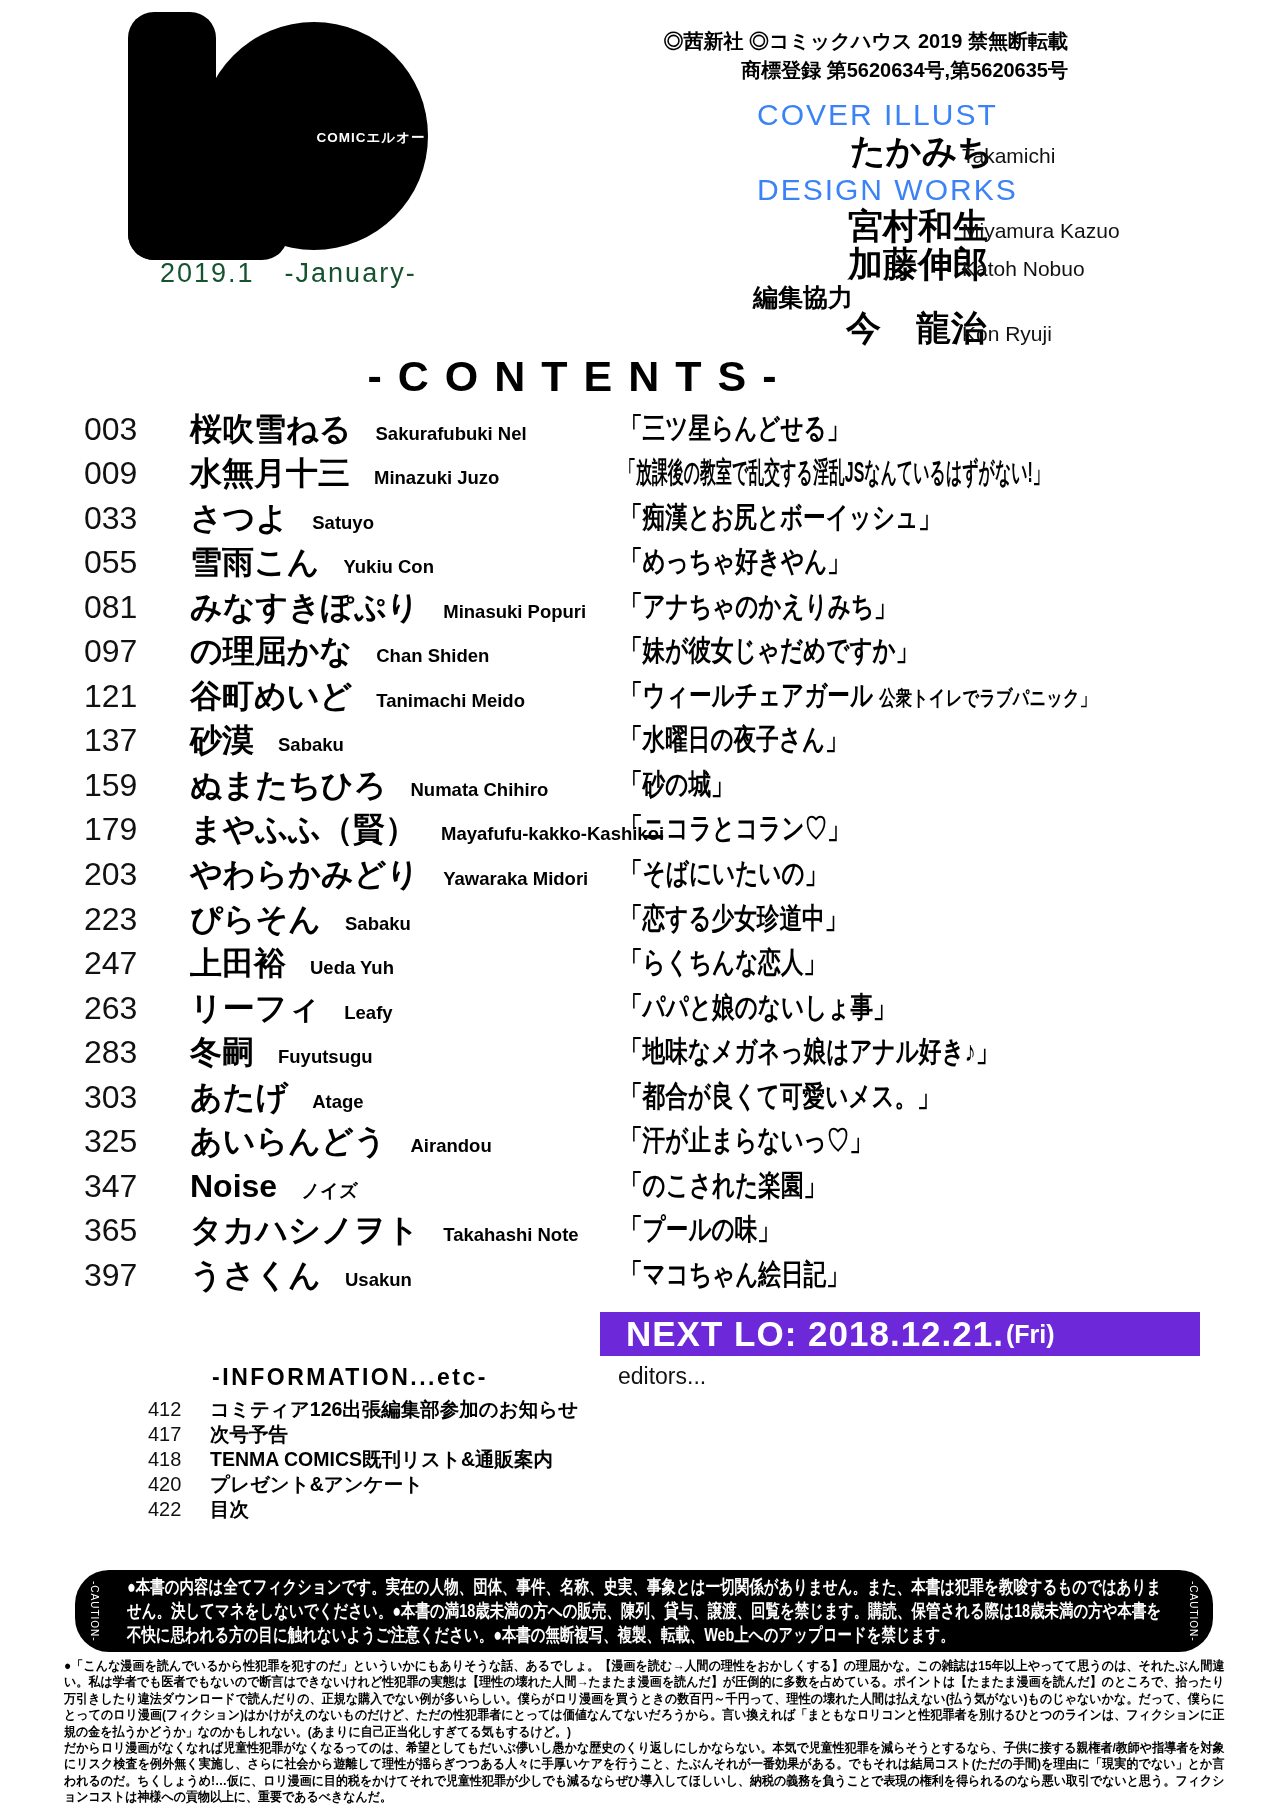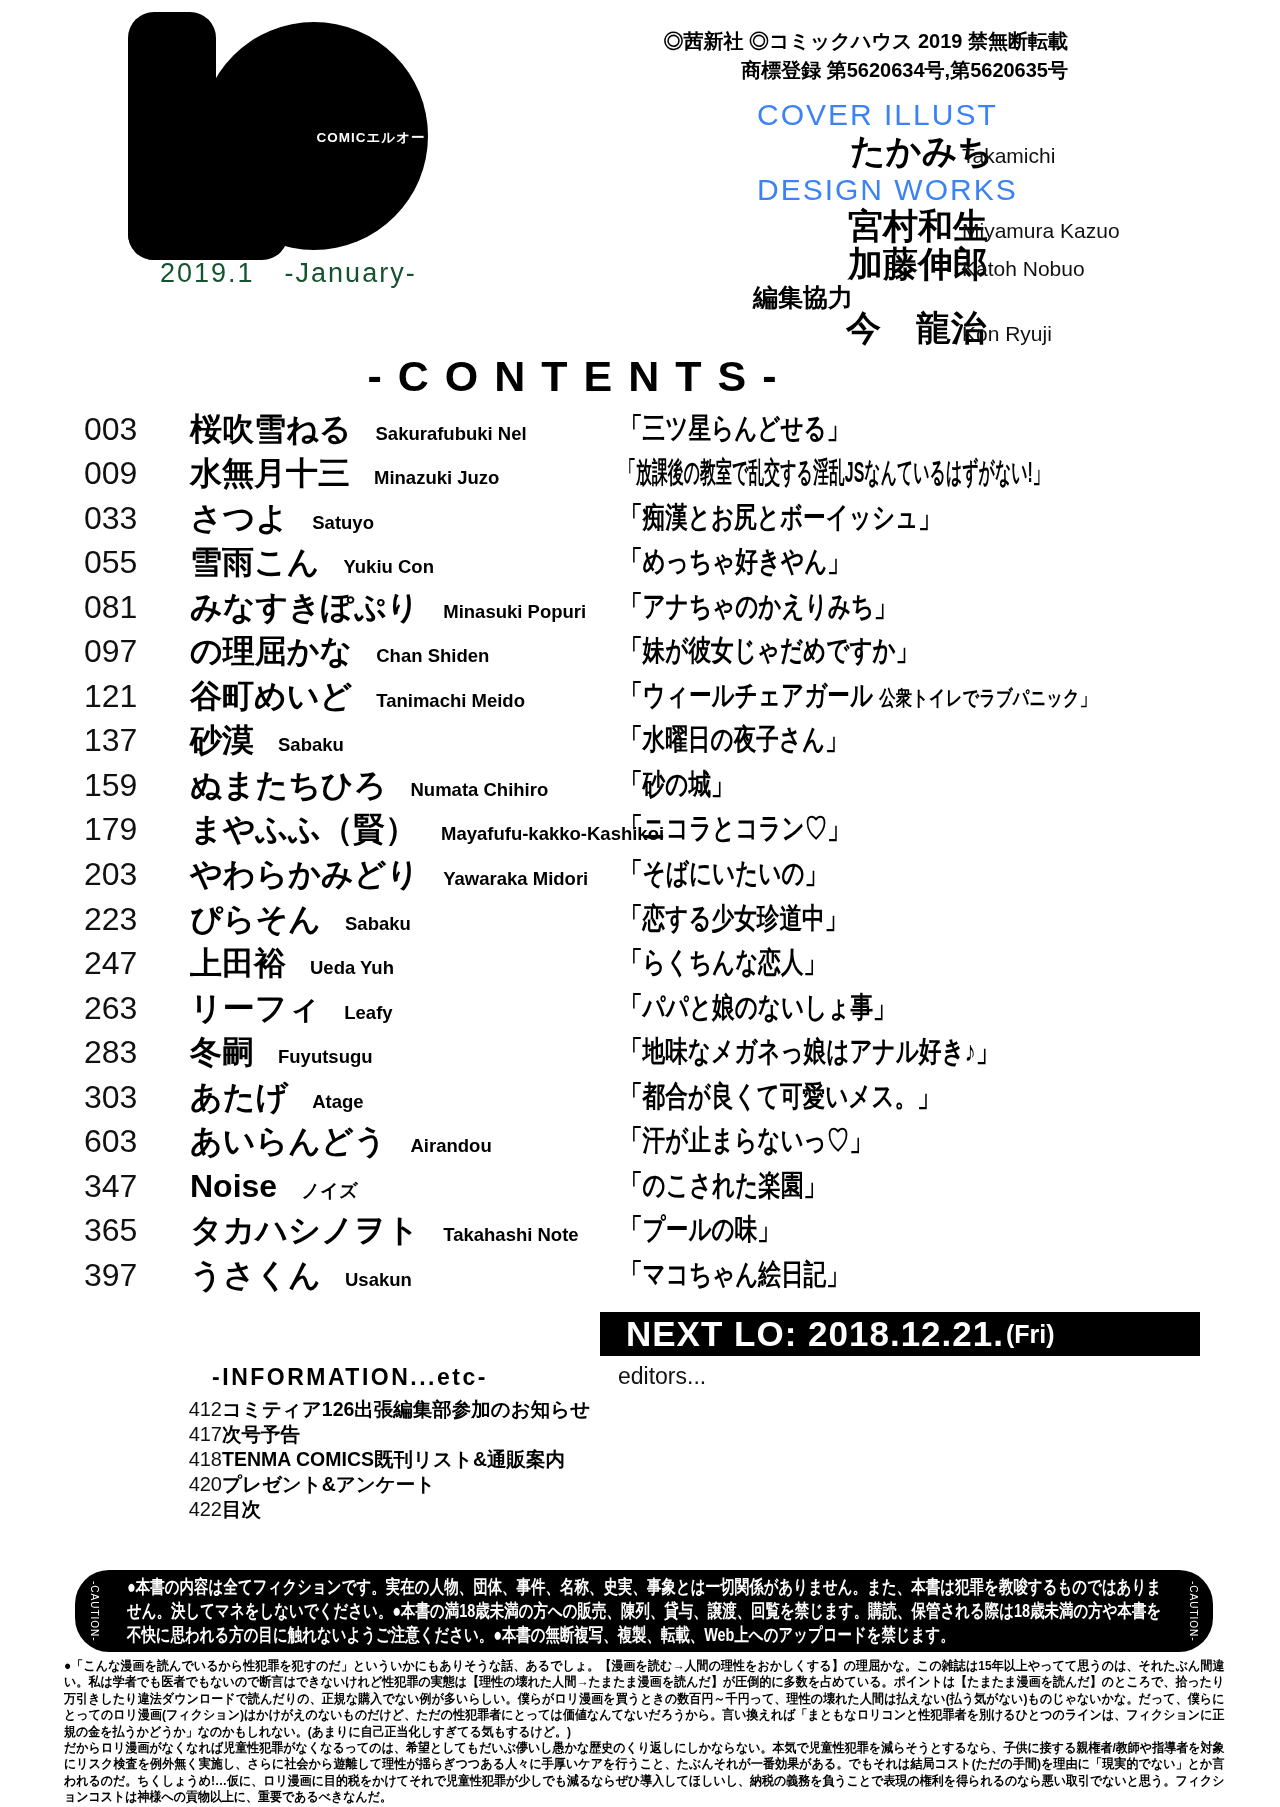--- a/index.html
+++ b/index.html
@@ -20,26 +20,26 @@
   #toc{position:absolute;left:0;top:404px;width:1280px;}
   .toc-row{position:relative;height:44.55px;}
   .toc-page{position:absolute;left:84px;bottom:4px;font-size:32px;font-weight:400;line-height:1;color:#111;}
   .toc-namewrap{position:absolute;left:190px;bottom:4px;display:flex;align-items:baseline;gap:24px;white-space:nowrap;line-height:1;}
   .toc-name{font-size:32px;font-weight:700;}
   .toc-romaji{font-size:18.5px;font-weight:700;}
   .toc-title{position:absolute;left:620px;bottom:6px;font-size:29px;font-weight:700;white-space:nowrap;line-height:1;transform:scaleX(0.78);transform-origin:left bottom;}
   .toc-title.squeeze{transform:scaleX(0.55);}
   .toc-title-small{font-size:21px;}
   
-  #next-bar{position:absolute;left:600px;top:1312px;width:600px;height:44px;background:#000000;display:flex;align-items:center;padding-left:26px;box-sizing:border-box;}
+  #next-bar{position:absolute;left:600px;top:1312px;width:600px;height:44px;background:#6d28d9;display:flex;align-items:center;padding-left:26px;box-sizing:border-box;}
   #next-bar .main{color:#fff;font-size:35px;font-weight:700;letter-spacing:1px;white-space:nowrap;}
   #next-bar .fri{color:#fff;font-size:25px;font-weight:700;margin-left:2px;white-space:nowrap;}
   
   .info-heading{position:absolute;left:90px;top:1364px;width:520px;text-align:center;font-size:23px;font-weight:700;letter-spacing:2.5px;white-space:nowrap;}
-  #info-list{position:absolute;left:12px;top:1396px;width:620px;text-align:right;}
+  #info-list{position:absolute;left:0;top:1396px;width:620px;}
   .info-row{display:flex;height:25px;align-items:baseline;}
   .info-num{margin-left:148px;width:62px;font-size:20px;font-weight:400;color:#111;}
   .info-label{font-size:19.5px;font-weight:700;white-space:nowrap;}
   
   .editors-heading{position:absolute;left:618px;top:1363px;font-size:23px;font-weight:400;color:#111;}
   #editors-list{position:absolute;left:618px;top:1390px;width:600px;}
   .editor-note{font-size:14.5px;font-weight:600;line-height:17.7px;white-space:nowrap;}
   
   #caution{position:absolute;left:75px;top:1570px;width:1138px;height:82px;background:#000;border-radius:34px;color:#fff;}
   .caution-side{position:absolute;top:0;bottom:0;display:flex;align-items:center;font-size:10px;letter-spacing:1px;color:#fff;}
@@ -210,21 +210,21 @@
       </div>
       <div class="toc-row">
         <span class="toc-page">303</span>
         <span class="toc-namewrap">
           <span class="toc-name">あたげ</span>
           <span class="toc-romaji">Atage</span>
         </span>
         <span class="toc-title"><span>「都合が良くて可愛いメス。」</span></span>
       </div>
       <div class="toc-row">
-        <span class="toc-page">603</span>
+        <span class="toc-page">325</span>
         <span class="toc-namewrap">
           <span class="toc-name">あいらんどう</span>
           <span class="toc-romaji">Airandou</span>
         </span>
         <span class="toc-title"><span>「汗が止まらないっ♡」</span></span>
       </div>
       <div class="toc-row">
         <span class="toc-page">347</span>
         <span class="toc-namewrap">
           <span class="toc-name">Noise</span>

